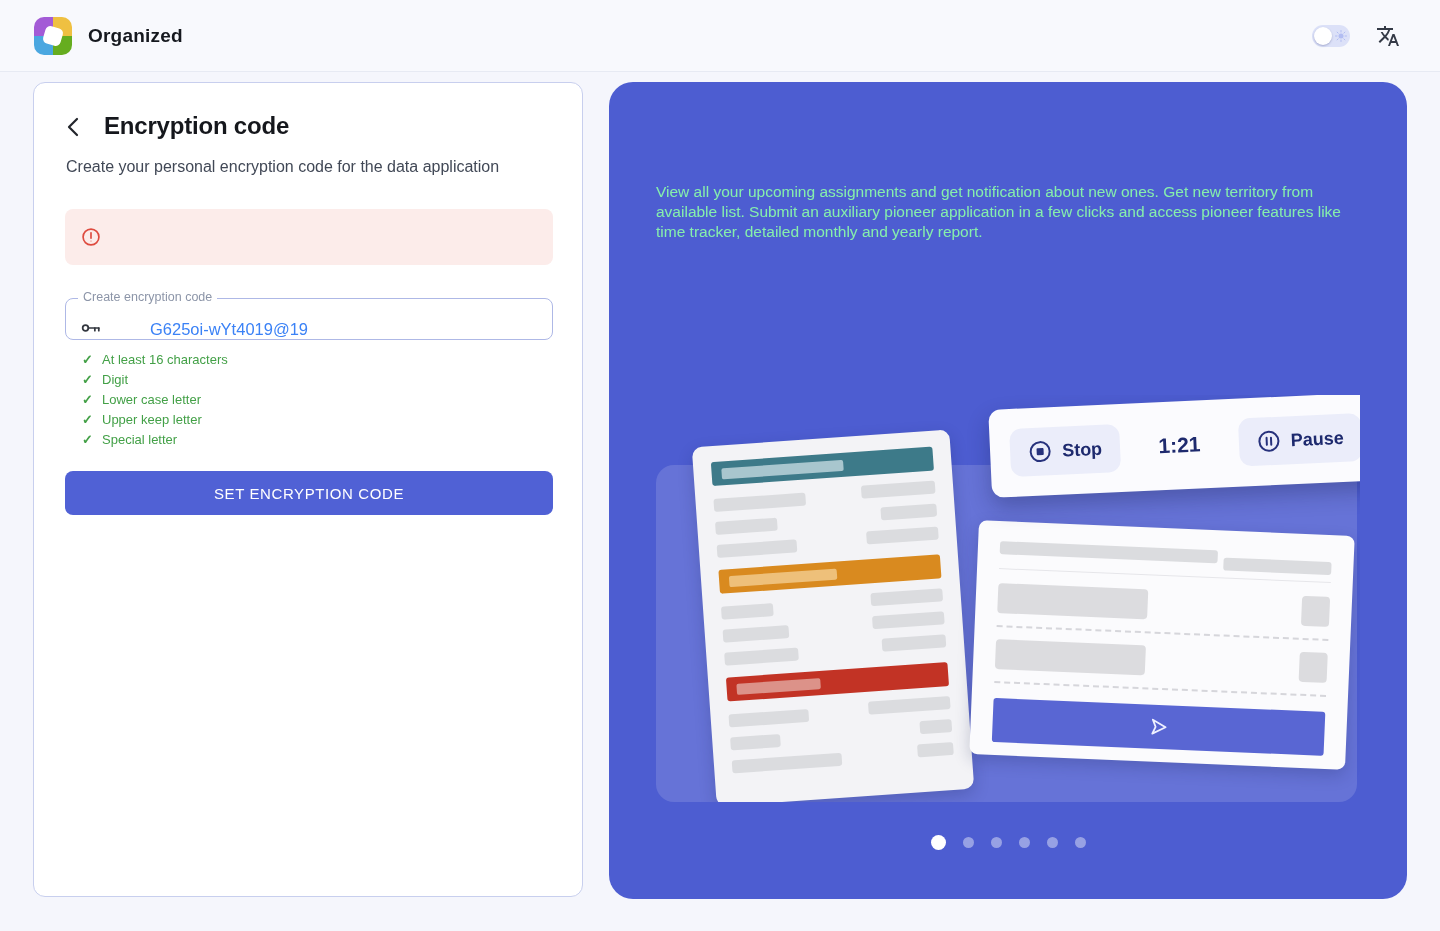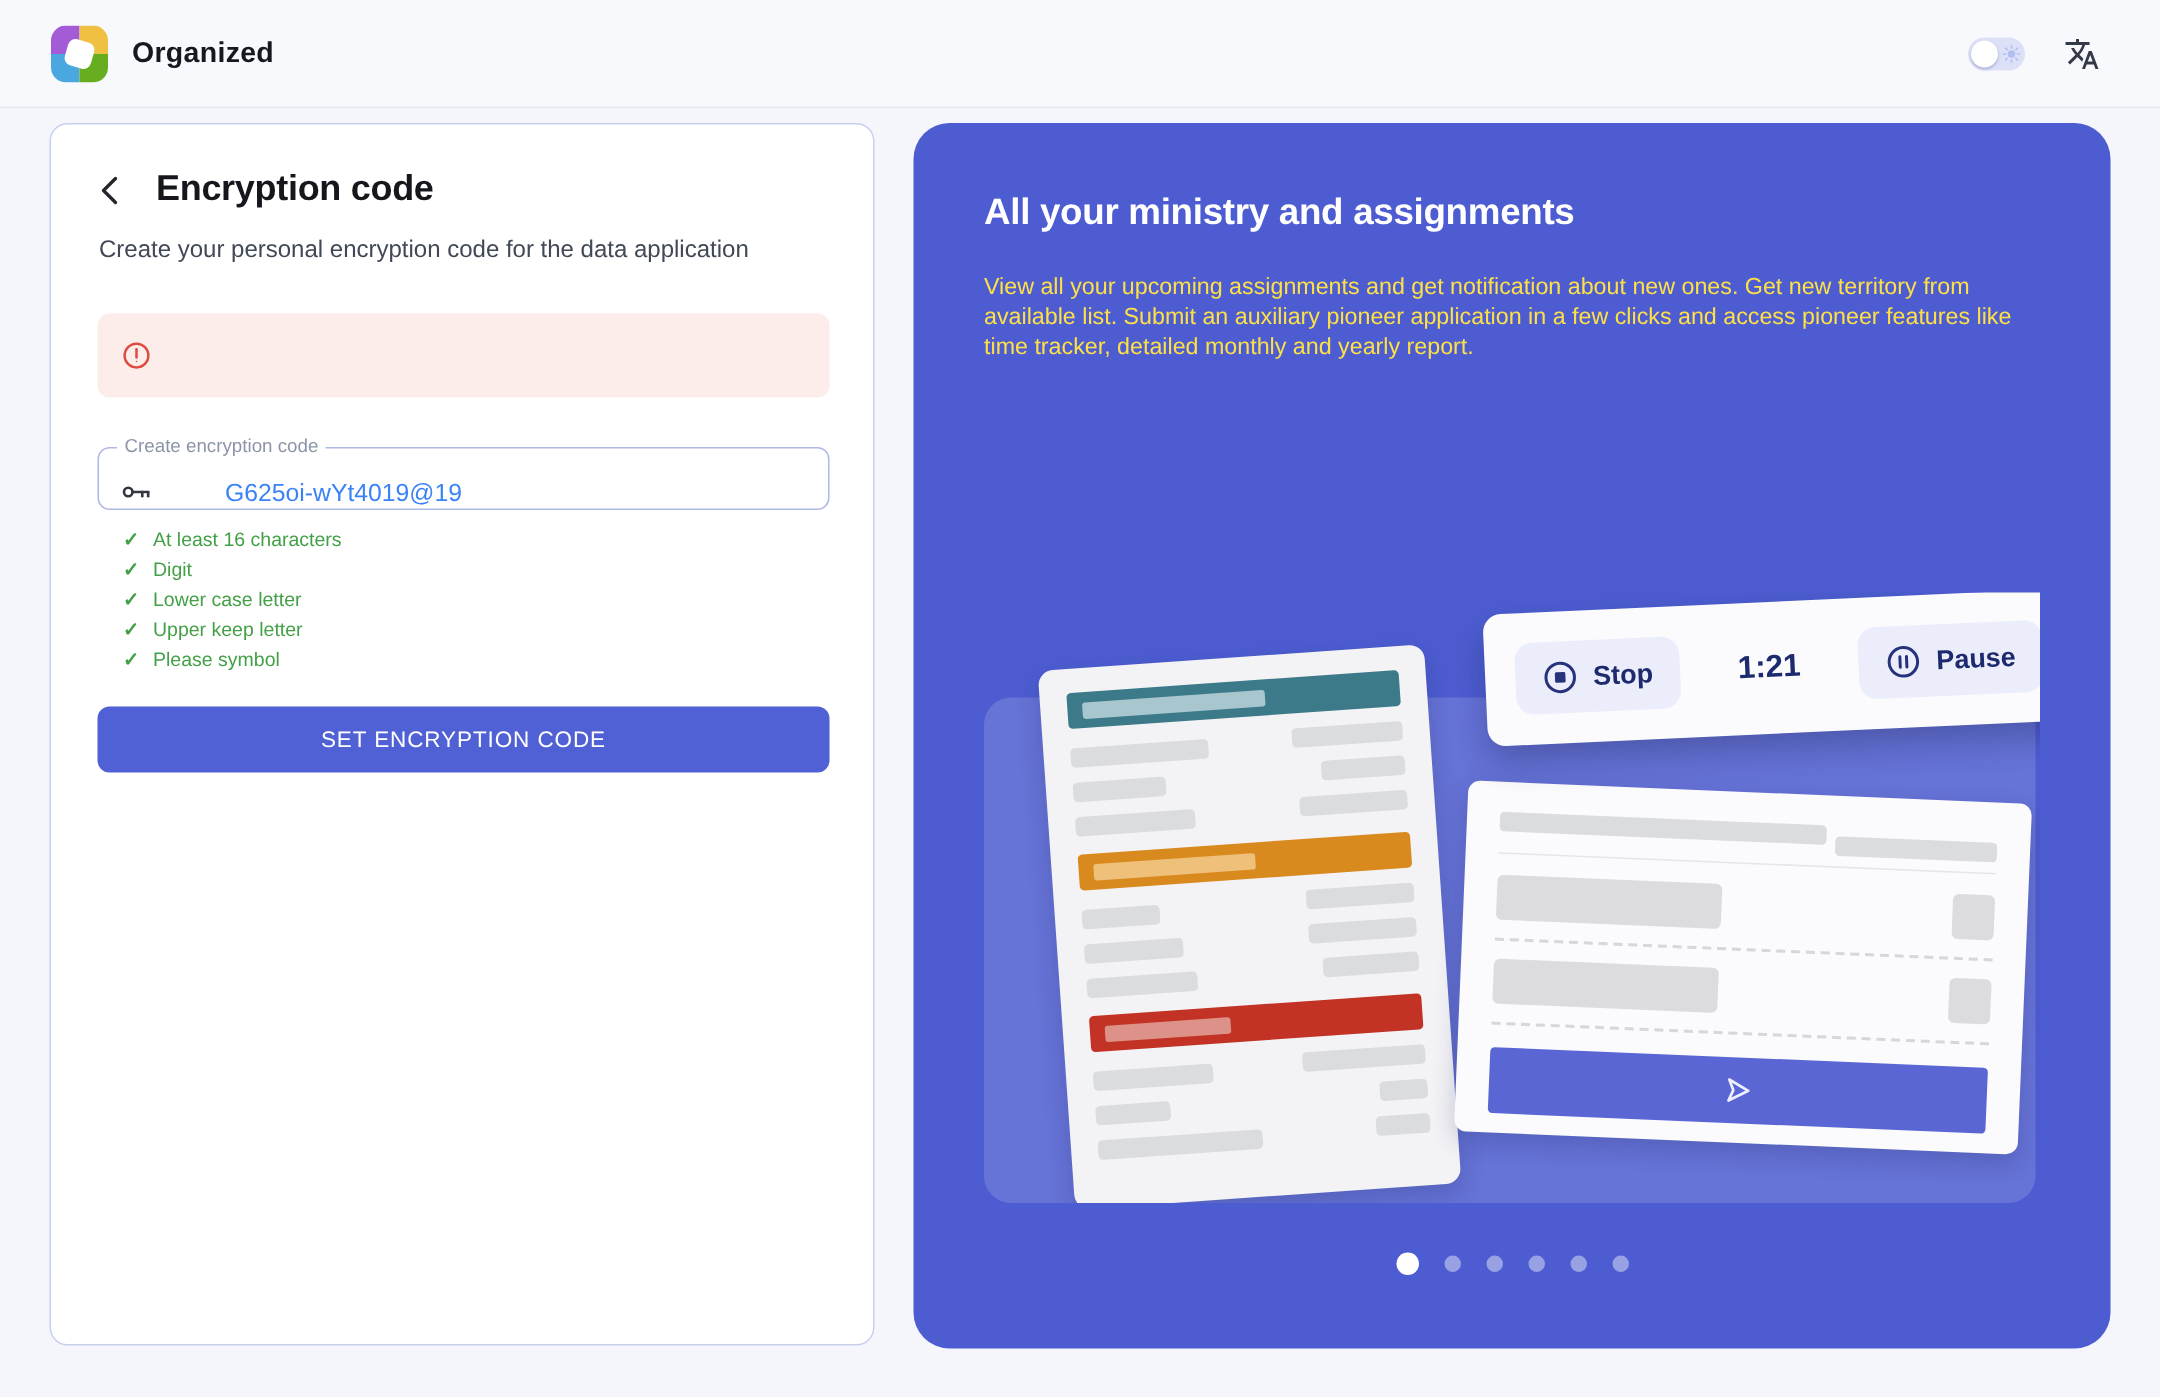--- a/index.html
+++ b/index.html
@@ -46,21 +46,21 @@
   .reqs li { display:flex; align-items:center; gap:6px; height:20px; font-size:13px; color:#43a047; }
   .reqs .chk { font-size:13px; font-weight:700; color:#43a047; width:14px; }
   .submit-btn { position:absolute; left:31px; top:388px; width:488px; height:44px; border:none; cursor:pointer;
                 border-radius:8px; background:#5061d5; color:#fff; font-family:"Liberation Sans", sans-serif;
                 font-size:15px; font-weight:500; letter-spacing:0.6px; }
 
   
   .panel-right { position:absolute; left:609px; top:82px; width:798px; height:817px;
                  background:#4d5dd1; border-radius:24px; }
   .panel-right h2 { position:absolute; left:47px; top:46px; font-size:24.5px; font-weight:700; color:#ffffff; letter-spacing:-0.2px; }
-  .promo-desc { position:absolute; left:47px; top:100px; width:700px; font-size:15.5px; line-height:20px; color:#fde047; }
+  .promo-desc { position:absolute; left:47px; top:100px; width:700px; font-size:15.5px; line-height:20px; color:#86efac; }
 
   .illus { position:absolute; left:47px; top:313px; width:704px; height:407px; overflow:hidden; }
   .backdrop { position:absolute; left:0; top:70px; width:701px; height:337px; border-radius:18px;
               background:rgba(255,255,255,0.14); }
 
   .doc-card { position:absolute; left:48px; top:43px; width:258px; height:360px; background:#f3f3f6;
               border-radius:10px; transform:rotate(-4deg); box-shadow:0 6px 16px rgba(25,30,80,0.22);
               padding:16px 18px; overflow:hidden; }
   .cbar { height:24px; border-radius:3px; display:flex; align-items:center; margin:12px 0 13px 0; }
   .cbar .inner { height:11px; border-radius:2px; margin-left:10px; }
@@ -175,29 +175,28 @@
     <li>
       <span class="chk">✓</span>
       <span>Lower case letter</span>
     </li>
     <li>
       <span class="chk">✓</span>
       <span>Upper keep letter</span>
     </li>
     <li>
       <span class="chk">✓</span>
-      <span>Please symbol</span>
+      <span>Special letter</span>
     </li>
   </ul>
 
   <button class="submit-btn">SET ENCRYPTION CODE</button>
 </section>
 
 <section class="panel-right">
-  <h2>All your ministry and assignments</h2>
   <p class="promo-desc">View all your upcoming assignments and get notification about new ones. Get new territory from available list. Submit an auxiliary pioneer application in a few clicks and access pioneer features like time tracker, detailed monthly and yearly report.</p>
 
   <div class="illus">
     <div class="backdrop"></div>
 
     <div class="doc-card">
       <div class="cbar teal">
           <div class="inner"></div>
         </div>
       <div class="lrow">

